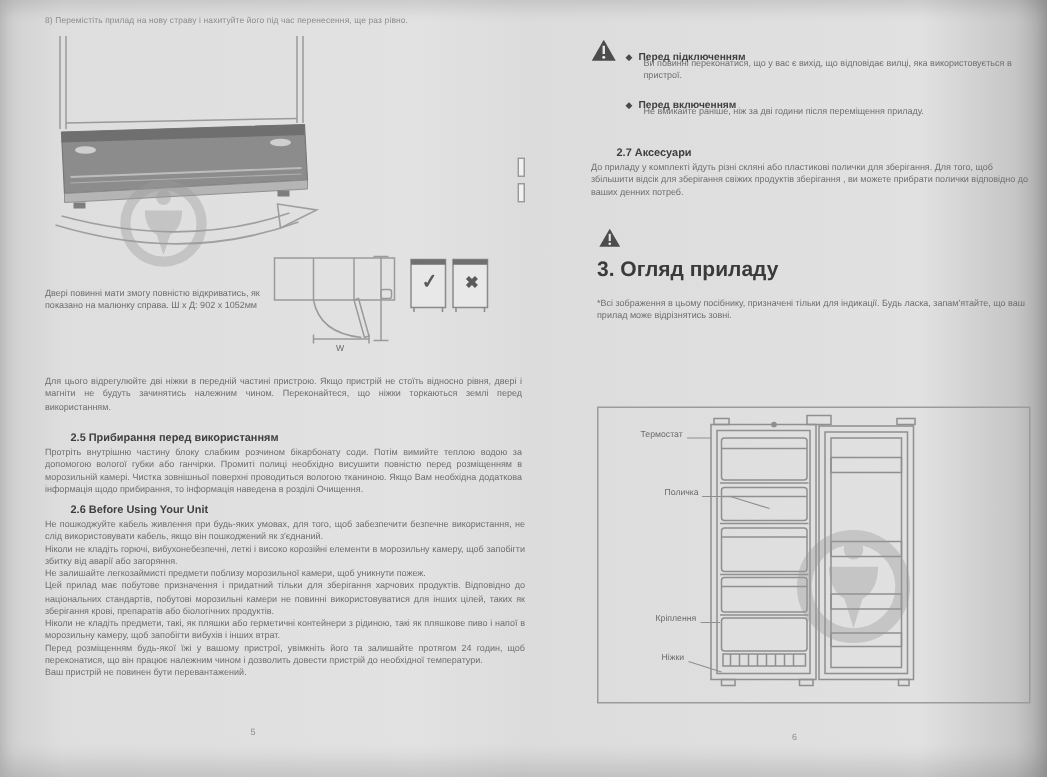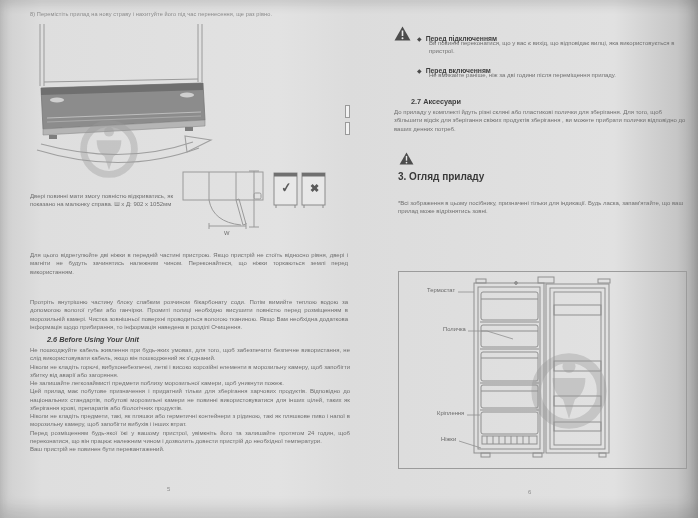--- a/index.html
+++ b/index.html
@@ -3,21 +3,21 @@
 <meta charset="utf-8">
 <style>
   html,body{margin:0;padding:0;}
   body{width:698px;height:518px;background:#bfbfbf;font-family:"Liberation Sans",sans-serif;overflow:hidden;}
   .sheet{position:absolute;left:0;top:0;width:698px;height:518px;
     background:linear-gradient(to right,#cfcfcf 0%,#dedede 6%,#e2e2e2 40%,#dcdcdc 50%,#e1e1e1 88%,#c6c6c6 97%,#a9a9a9 100%);
     box-shadow:inset 0 6px 10px rgba(0,0,0,.10), inset 0 -10px 14px rgba(0,0,0,.12);}
   .abs{position:absolute;}
   .caption{font-size:5.6px;color:#8a8a8a;letter-spacing:.1px;}
   h3{margin:0;font-size:7.3px;font-weight:700;color:#3e3e3e;line-height:1.25;padding-left:17px;}
-  h2{margin:0;font-size:10px;font-weight:700;color:#3a3a3a;}
+  h2{margin:0;font-size:14px;font-weight:700;color:#3a3a3a;}
   .body{font-size:6px;color:#6e6e6e;line-height:1.38;text-align:justify;}
   .body p{margin:0;}
   .narrow{text-align:left;}
   .pagenum{font-size:6px;color:#8d8d8d;}
   .wtitle{font-size:6.8px;font-weight:700;color:#3e3e3e;}
   .bullet{font-size:6px;color:#4a4a4a;margin-right:4px;}
   .lbl{font-size:5.8px;color:#6a6a6a;white-space:nowrap;}
   .diagram-box{border:1px solid #9b9b9b;}
   .staple{background:#f2f2f2;border:1px solid #9a9a9a;width:3px;height:11px;}
   .check-glyph{font-size:13px;font-weight:700;color:#5a5a5a;}
@@ -92,23 +92,24 @@
       <line x1="122" y1="41" x2="122" y2="44" stroke="#8a8a8a"></line>
       <line x1="141" y1="41" x2="141" y2="44" stroke="#8a8a8a"></line>
     </g>
   </svg>
   <span class="abs lbl" style="left:224px;top:230px;">W</span>
   <span class="abs check-glyph" style="left:281px;top:180px;transform:rotate(-6deg);">✓</span>
   <span class="abs cross-glyph" style="left:310px;top:182px;">✖</span>
 
   <div class="abs body" style="left:30px;top:251px;width:318px;">Для цього відрегулюйте дві ніжки в передній частині пристрою. Якщо пристрій не стоїть відносно рівня, двері і магніти не будуть зачинятись належним чином. Переконайтеся, що ніжки торкаються землі перед використанням.</div>
 
+  <h3 class="abs" style="left:30px;top:287px;width:320px;">2.5 Прибирання перед використанням</h3>
   <div class="abs body" style="left:30px;top:298px;width:318px;">Протріть внутрішню частину блоку слабким розчином бікарбонату соди. Потім вимийте теплою водою за допомогою вологої губки або ганчірки. Промиті полиці необхідно висушити повністю перед розміщенням в морозильній камері. Чистка зовнішньої поверхні проводиться вологою тканиною. Якщо Вам необхідна додаткова інформація щодо прибирання, то інформація наведена в розділі Очищення.</div>
 
-  <h3 class="abs" style="left:30px;top:335px;width:320px;font-style:italic;">2.6 Before Using Your Unit</h3>
+  <h3 class="abs" style="left:30px;top:335px;width:320px;">2.6 Before Using Your Unit</h3>
   <div class="abs body" style="left:30px;top:346px;width:320px;">
     <p>Не пошкоджуйте кабель живлення при будь-яких умовах, для того, щоб забезпечити безпечне використання, не слід використовувати кабель, якщо він пошкоджений як з'єднаний.</p>
     <p>Ніколи не кладіть горючі, вибухонебезпечні, леткі і високо корозійні елементи в морозильну камеру, щоб запобігти збитку від аварії або загоряння.</p>
     <p>Не залишайте легкозаймисті предмети поблизу морозильної камери, щоб уникнути пожеж.</p>
     <p>Цей прилад має побутове призначення і придатний тільки для зберігання харчових продуктів. Відповідно до національних стандартів, побутові морозильні камери не повинні використовуватися для інших цілей, таких як зберігання крові, препаратів або біологічних продуктів.</p>
     <p>Ніколи не кладіть предмети, такі, як пляшки або герметичні контейнери з рідиною, такі як пляшкове пиво і напої в морозильну камеру, щоб запобігти вибухів і інших втрат.</p>
     <p>Перед розміщенням будь-якої їжі у вашому пристрої, увімкніть його та залишайте протягом 24 годин, щоб переконатися, що він працює належним чином і дозволить довести пристрій до необхідної температури.</p>
     <p>Ваш пристрій не повинен бути перевантажений.</p>
   </div>
 

